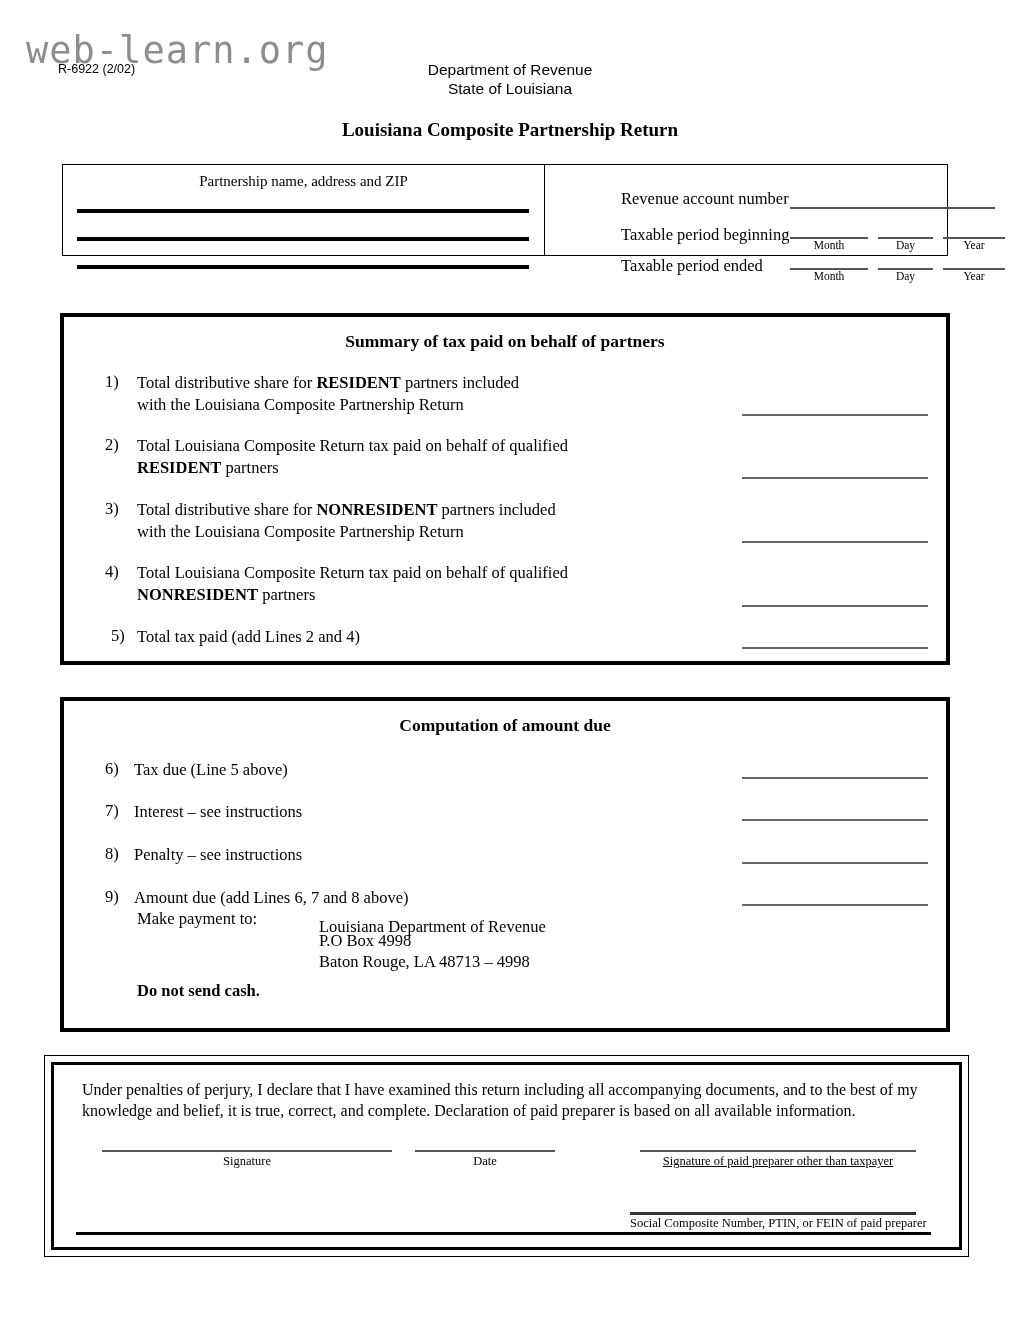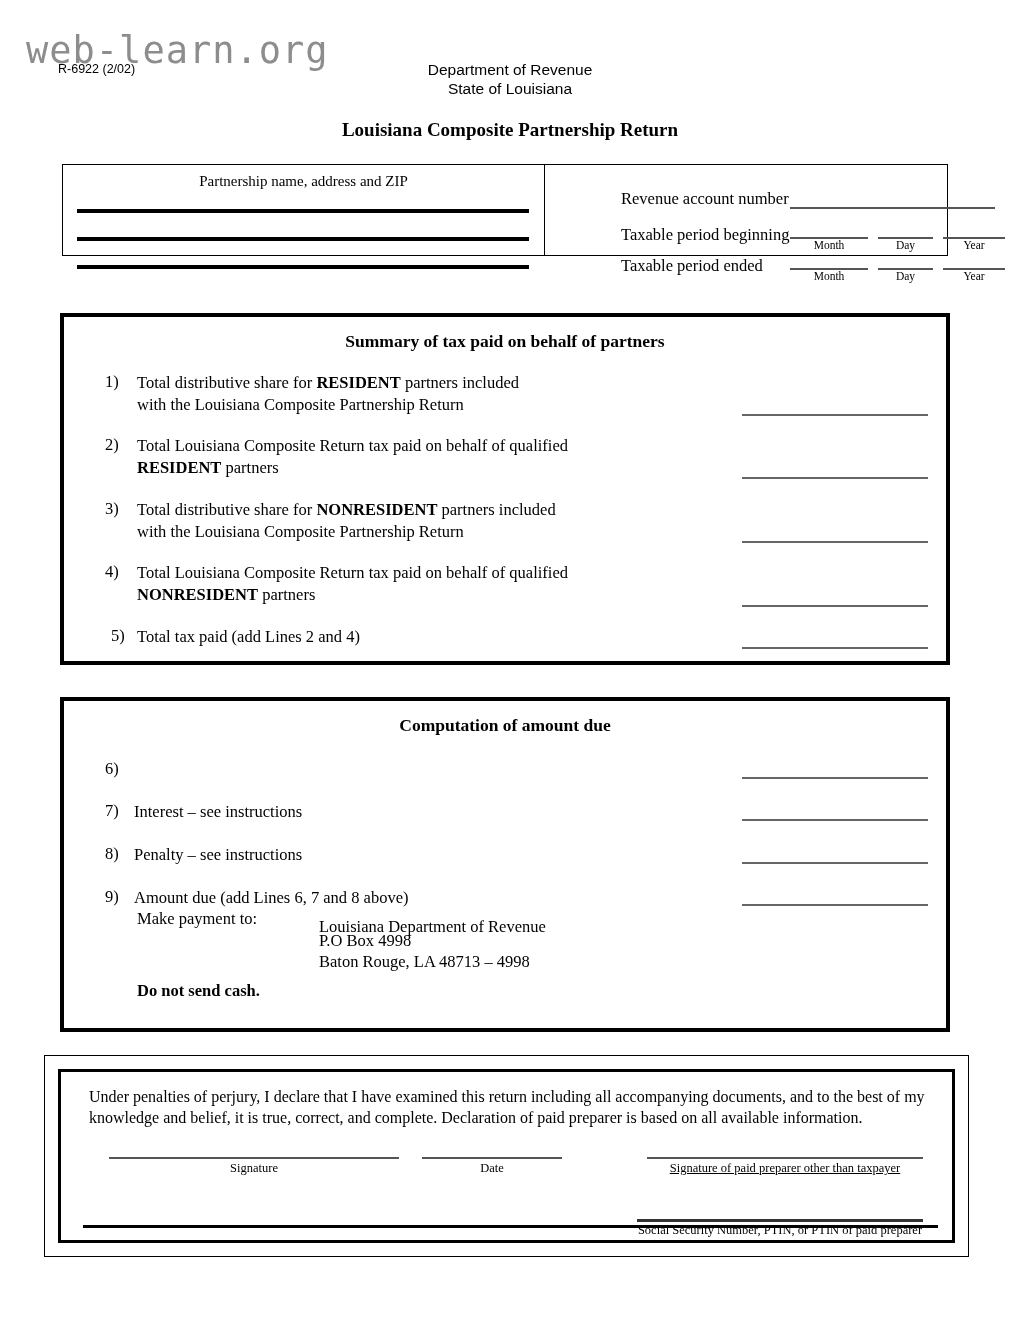--- a/index.html
+++ b/index.html
@@ -165,21 +165,21 @@
 
   
   #declaration-outer {
     position: absolute;
     left: 44px;
     top: 1055px;
     width: 925px;
     height: 202px;
     border: 1.5px solid #000;
     box-sizing: border-box;
-    padding: 13px;
+    padding: 6px;
     background: #fff;
   }
   #declaration-inner {
     position: relative;
     width: 100%;
     height: 100%;
     border: 3px solid #000;
     box-sizing: border-box;
     background: #fff;
   }
@@ -290,20 +290,21 @@
     <div class="line-num" style="left:47px; top:309px;">5)</div>
     <div class="line-text" style="left:73px; top:309px; width:560px;">Total tax paid (add Lines 2 and 4)</div>
     <div class="answer-rule" style="top:330px;"></div>
   </div>
 
   <div class="section-box" id="computation-box">
 
     <div class="section-title" style="top:14px;">Computation of amount due</div>
 
     <div class="line-num" style="left:41px; top:58px;">6)</div>
+    <div class="line-text" style="left:70px; top:58px; width:520px;">Tax due (Line 5 above)</div>
     <div class="answer-rule" style="top:76px;"></div>
 
     <div class="line-num" style="left:41px; top:100px;">7)</div>
     <div class="line-text" style="left:70px; top:100px; width:520px;">Interest – see instructions</div>
     <div class="answer-rule" style="top:118px;"></div>
 
     <div class="line-num" style="left:41px; top:143px;">8)</div>
     <div class="line-text" style="left:70px; top:143px; width:520px;">Penalty – see instructions</div>
     <div class="answer-rule" style="top:161px;"></div>
 
@@ -326,19 +327,19 @@
       <div class="sig-rule" style="left:48px; top:85px; width:290px;"></div>
       <div class="sig-cap" style="left:48px; top:89px; width:290px;">Signature</div>
 
       <div class="sig-rule" style="left:361px; top:85px; width:140px;"></div>
       <div class="sig-cap" style="left:361px; top:89px; width:140px;">Date</div>
 
       <div class="sig-rule" style="left:586px; top:85px; width:276px;"></div>
       <div class="sig-cap" style="left:586px; top:89px; width:276px;text-decoration:underline;">Signature of paid preparer other than taxpayer</div>
 
       <div class="sig-rule" style="left:576px; top:147px; width:286px; height:2.5px; background:#333;"></div>
-      <div class="sig-cap" style="left:576px; top:151px; width:286px;">Social Security Number, PTIN, or PTIN of paid preparer</div>
+      <div class="sig-cap" style="left:576px; top:151px; width:286px;">Social Composite Number, PTIN, or FEIN of paid preparer</div>
 
       <div class="bottom-rule"></div>
     </div>
   </div>
 
 </div>
 
 </body></html>

